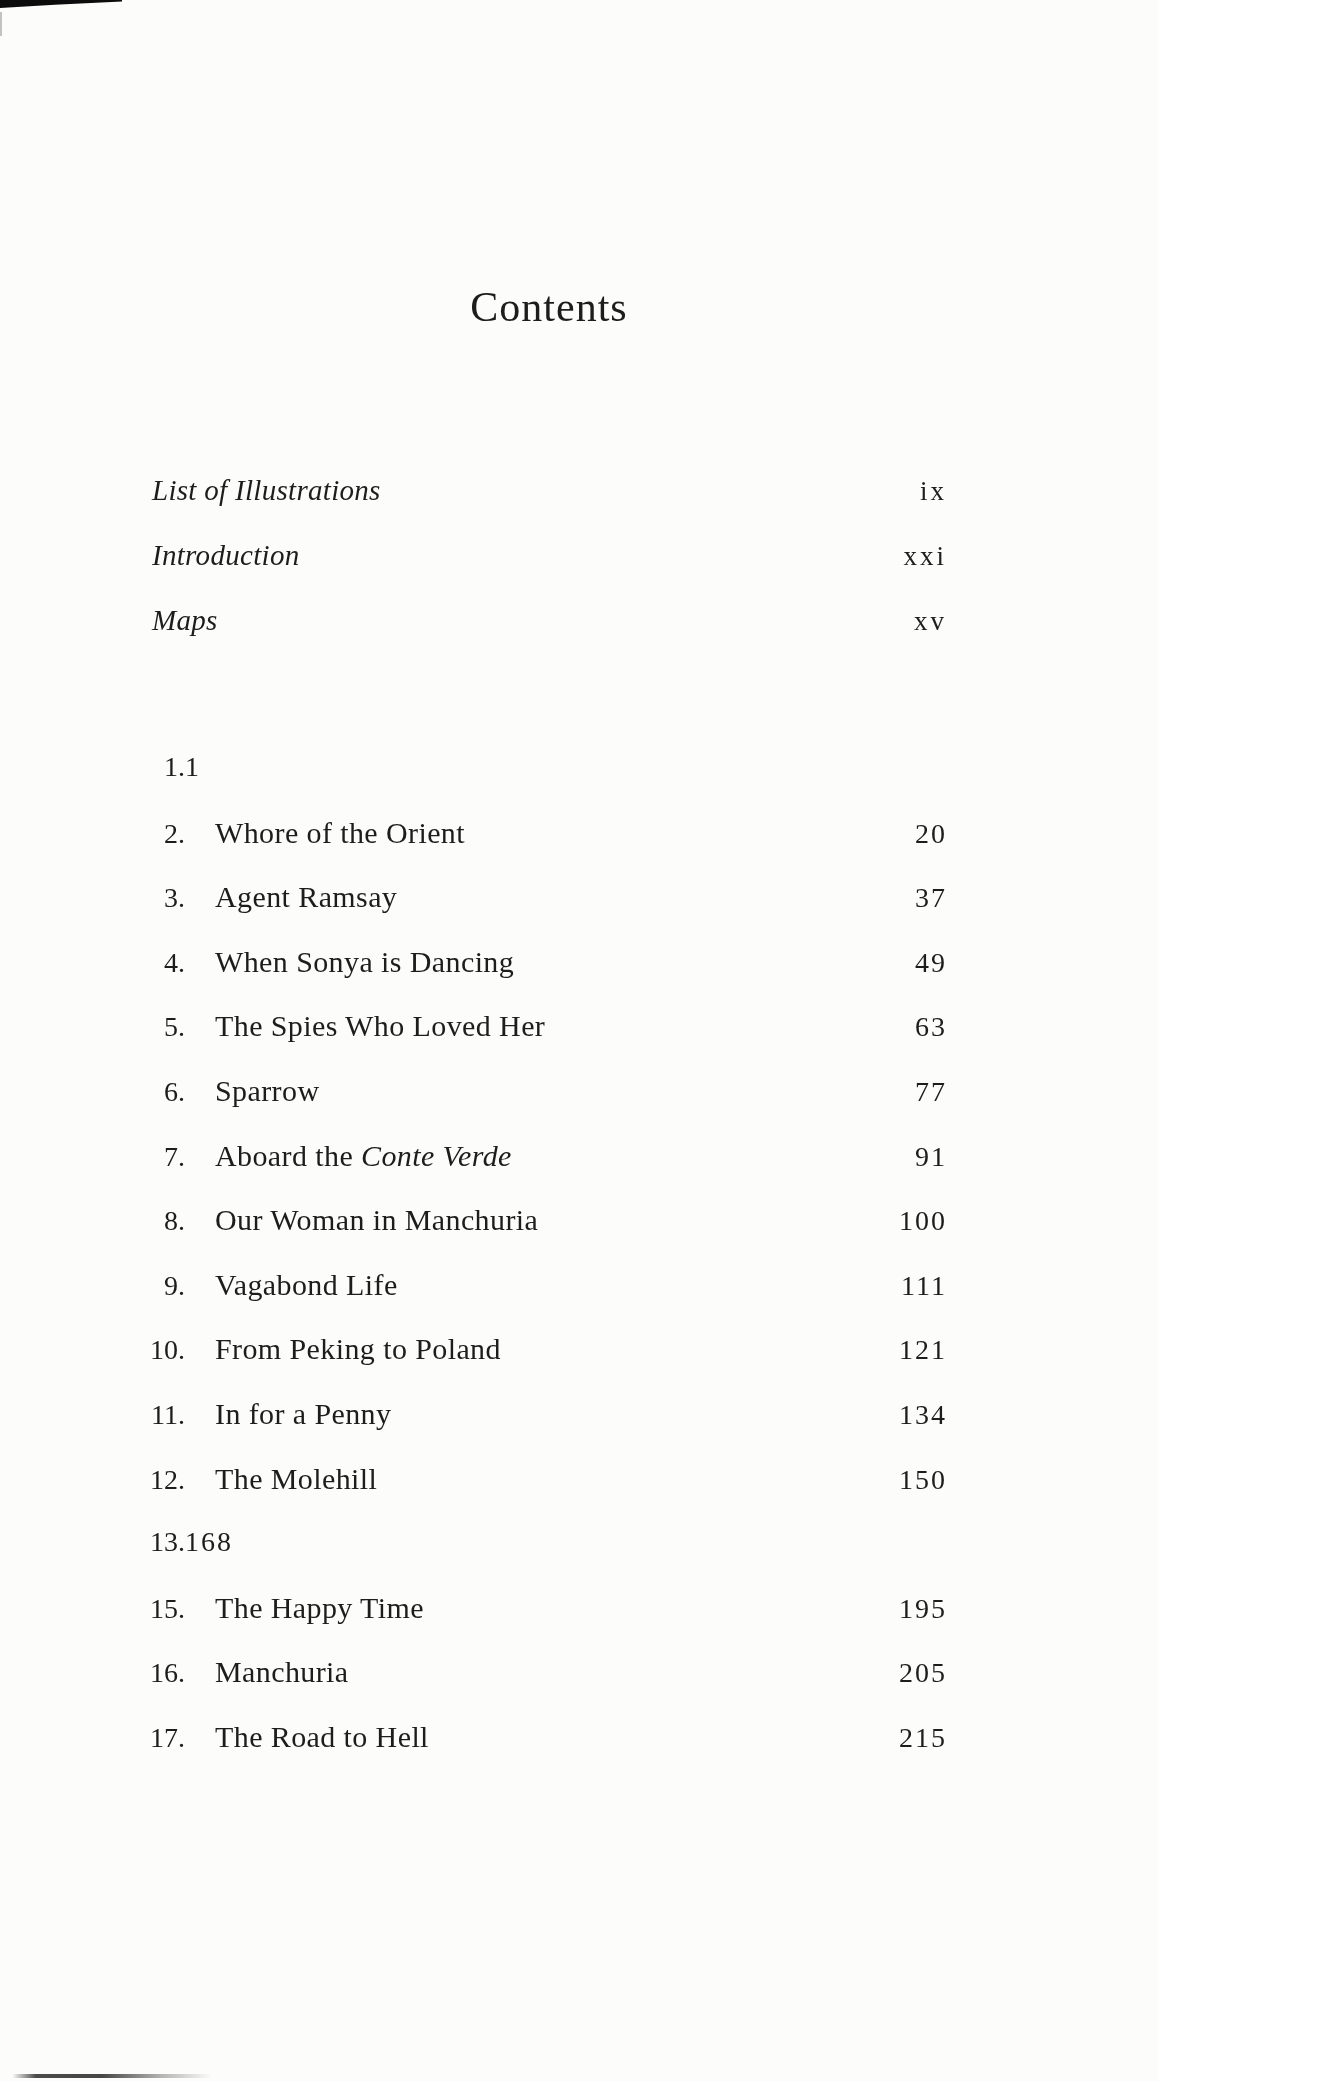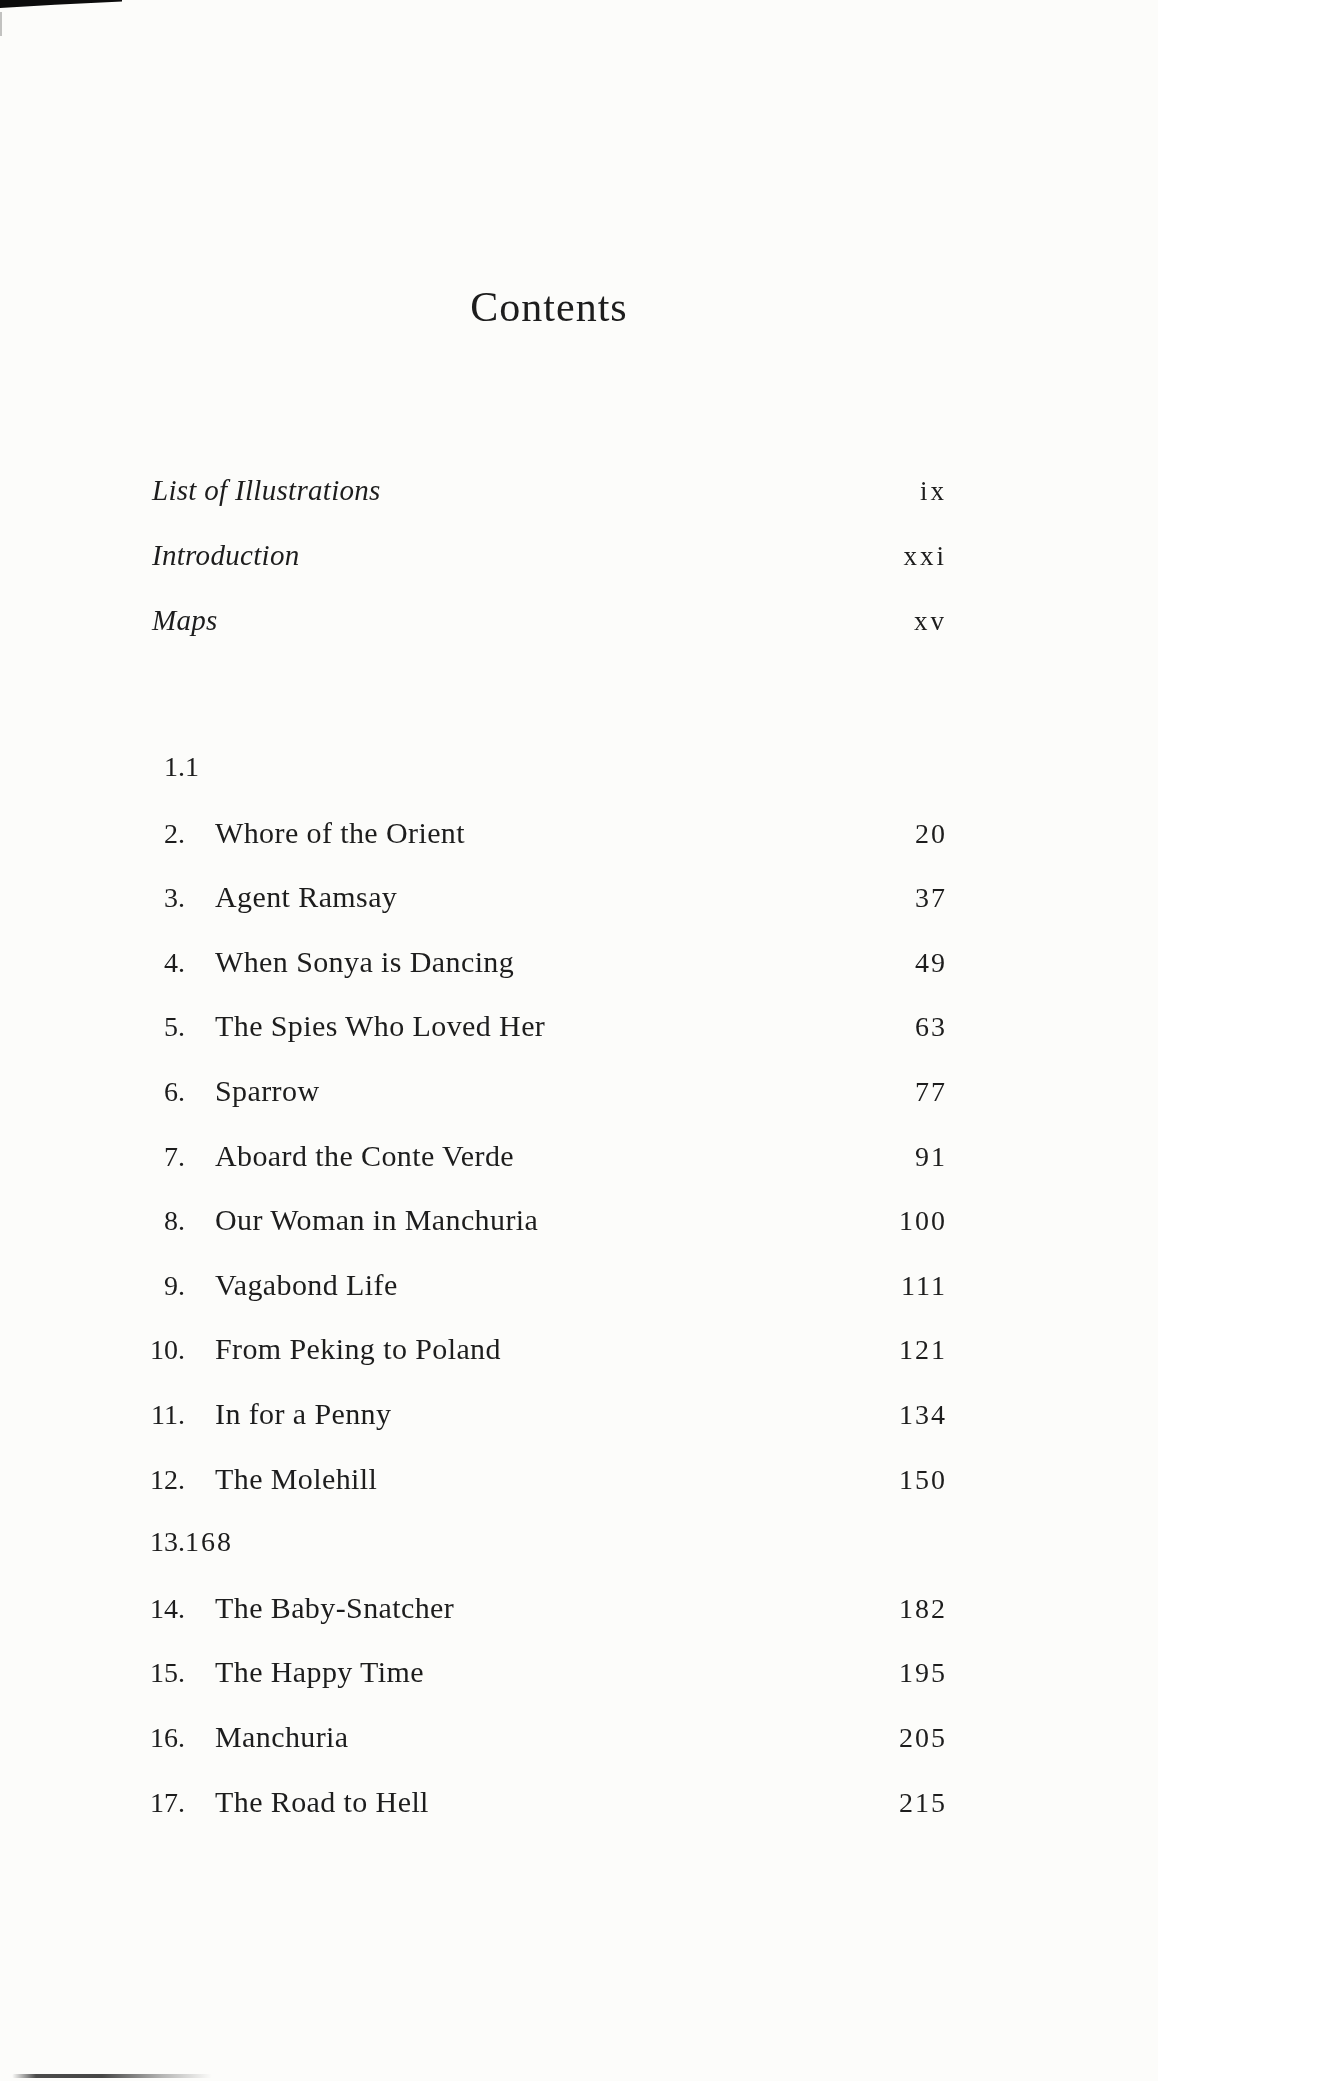--- a/index.html
+++ b/index.html
@@ -86,21 +86,21 @@
     width: 39px;
     text-align: right;
     font-size: 28px;
   }
   .ch-title {
     flex: 1;
     margin-left: 30px;
     font-size: 30px;
     letter-spacing: 0.4px;
   }
-  .ch-title .it { }
+  .ch-title .it { font-style: italic; }
   .ch-page {
     flex: none;
     font-size: 28px;
     letter-spacing: 2px;
     font-feature-settings: "onum" 1;
   }
 </style>
 </head>
 <body>
 
@@ -183,25 +183,20 @@
       <div class="ch-row">
         <span class="ch-num">12.</span>
         <span class="ch-title"><span>The Molehill</span></span>
         <span class="ch-page">150</span>
       </div>
       <div class="ch-row">
         <span class="ch-num">13.</span>
         <span class="ch-page">168</span>
       </div>
       <div class="ch-row">
-        <span class="ch-num">14.</span>
-        <span class="ch-title"><span>The Baby-Snatcher</span></span>
-        <span class="ch-page">182</span>
-      </div>
-      <div class="ch-row">
         <span class="ch-num">15.</span>
         <span class="ch-title"><span>The Happy Time</span></span>
         <span class="ch-page">195</span>
       </div>
       <div class="ch-row">
         <span class="ch-num">16.</span>
         <span class="ch-title"><span>Manchuria</span></span>
         <span class="ch-page">205</span>
       </div>
       <div class="ch-row">

